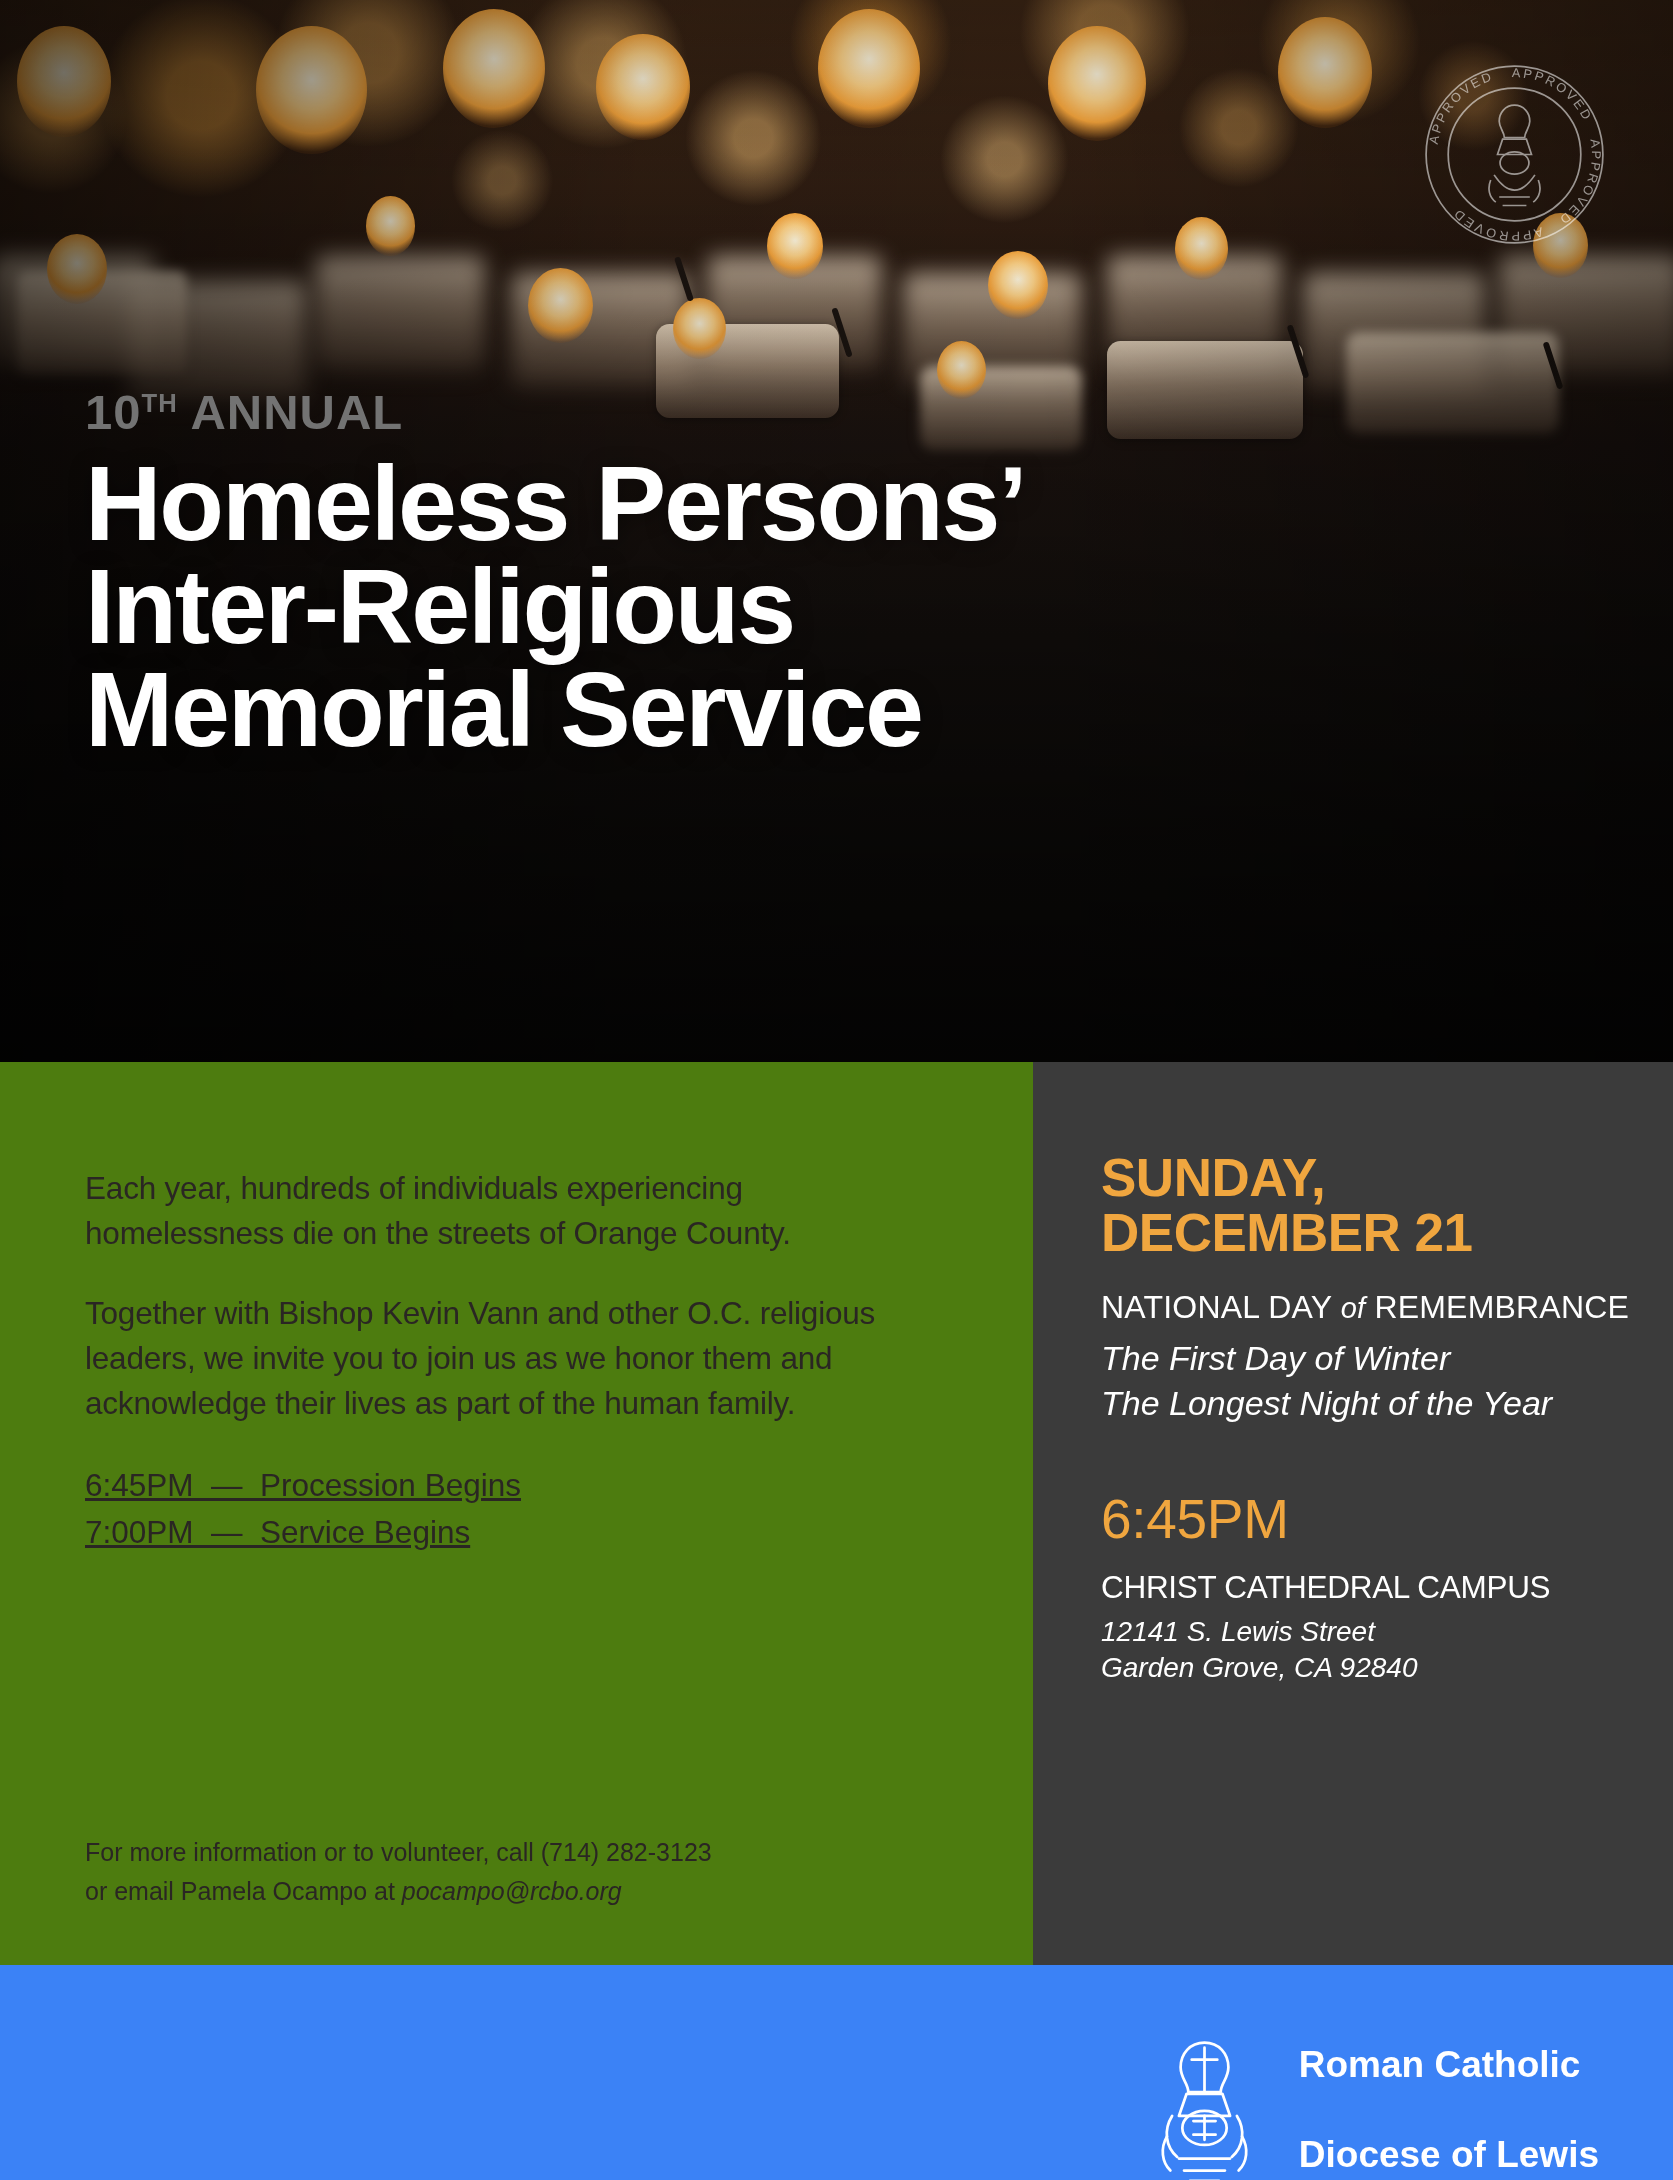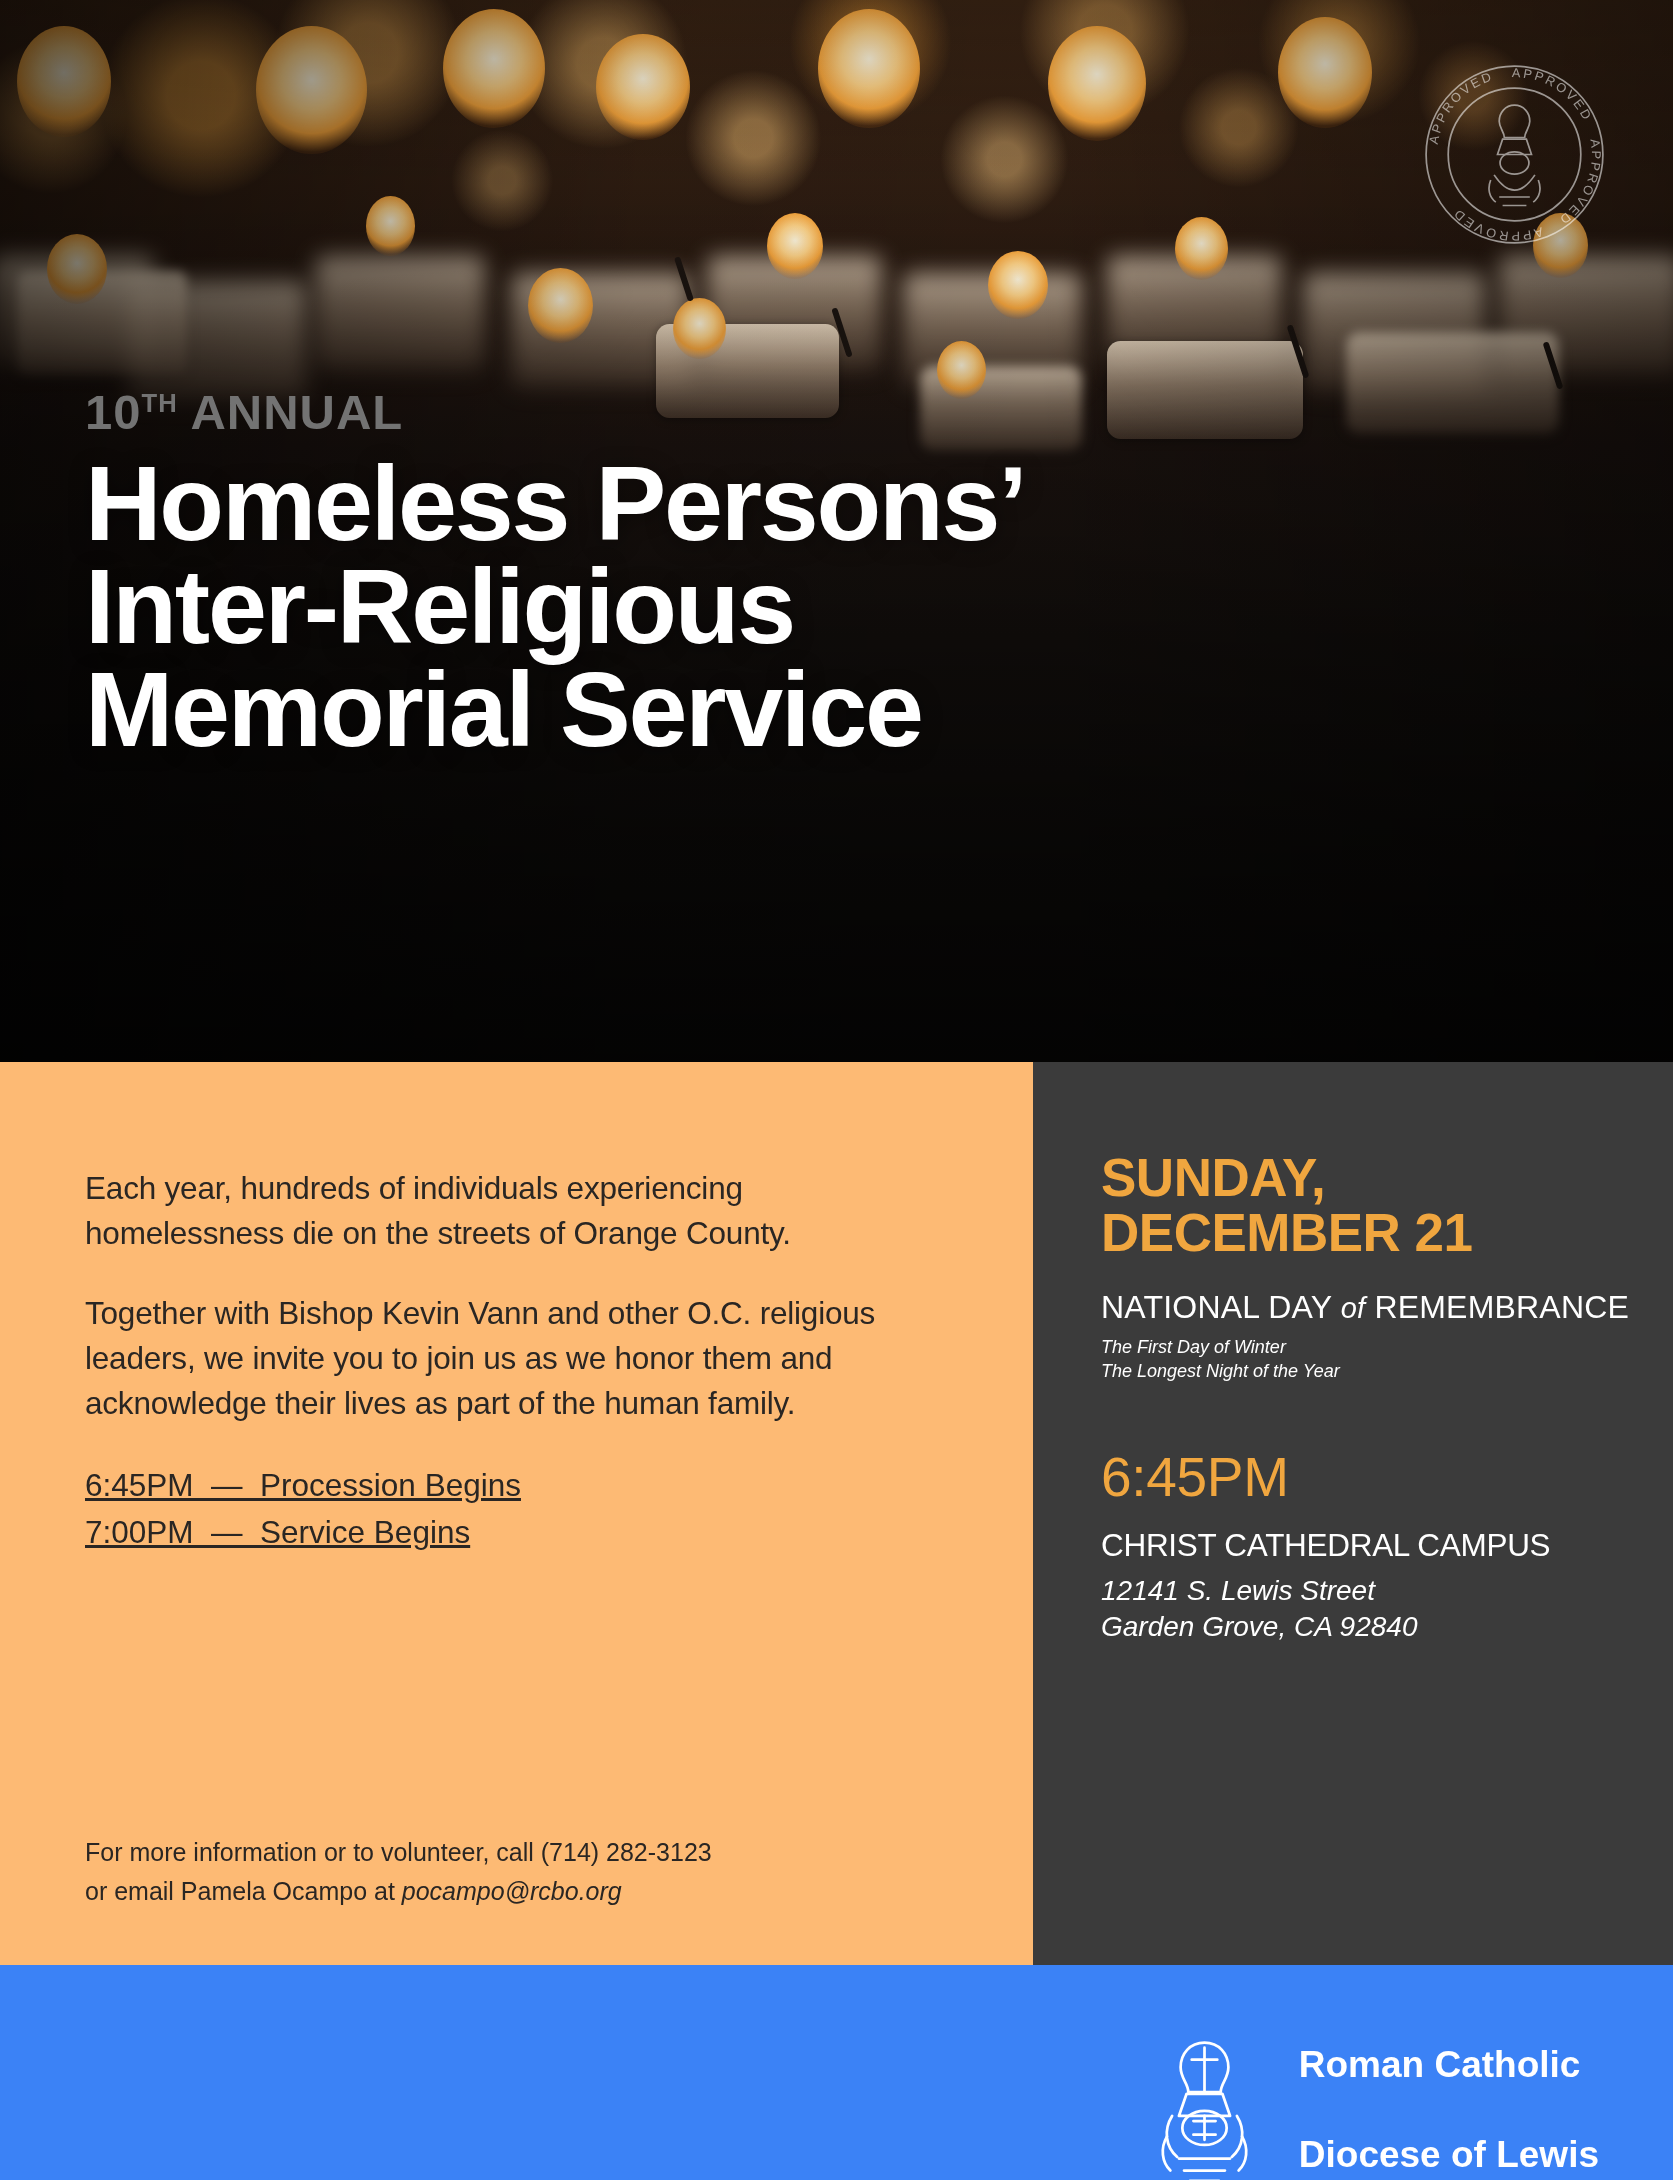--- a/index.html
+++ b/index.html
@@ -127,21 +127,21 @@
     left: 0;
     top: 1062px;
     width: 1674px;
     height: 903px;
   }
   .col-left {
     position: absolute;
     left: 0; top: 0;
     width: 1033px;
     height: 903px;
-    background: #fdba74;
+    background: #4d7c0f;
   }
   .col-right {
     position: absolute;
     left: 1033px; top: 0;
     width: 693px;
     height: 903px;
     background: #3b3b3b;
   }
 
   .left-inner {
@@ -193,21 +193,21 @@
   }
   .natday {
     margin: 29px 0 0 0;
     font-size: 32px;
     color: #ffffff;
     letter-spacing: 0.2px;
     white-space: nowrap;
   }
   .natday .it { font-style: italic; font-size: 29px; }
   .subitalic {
-    font-size: 18px;
+    font-size: 34px;
     font-style: italic;
     line-height: 1.3;
     margin: 10.2px 0 0 0;
     color: #ffffff;
   }
   .time-big {
     margin: 66px 0 0 0;
     font-size: 55px;
     font-weight: normal;
     line-height: 1.02;

